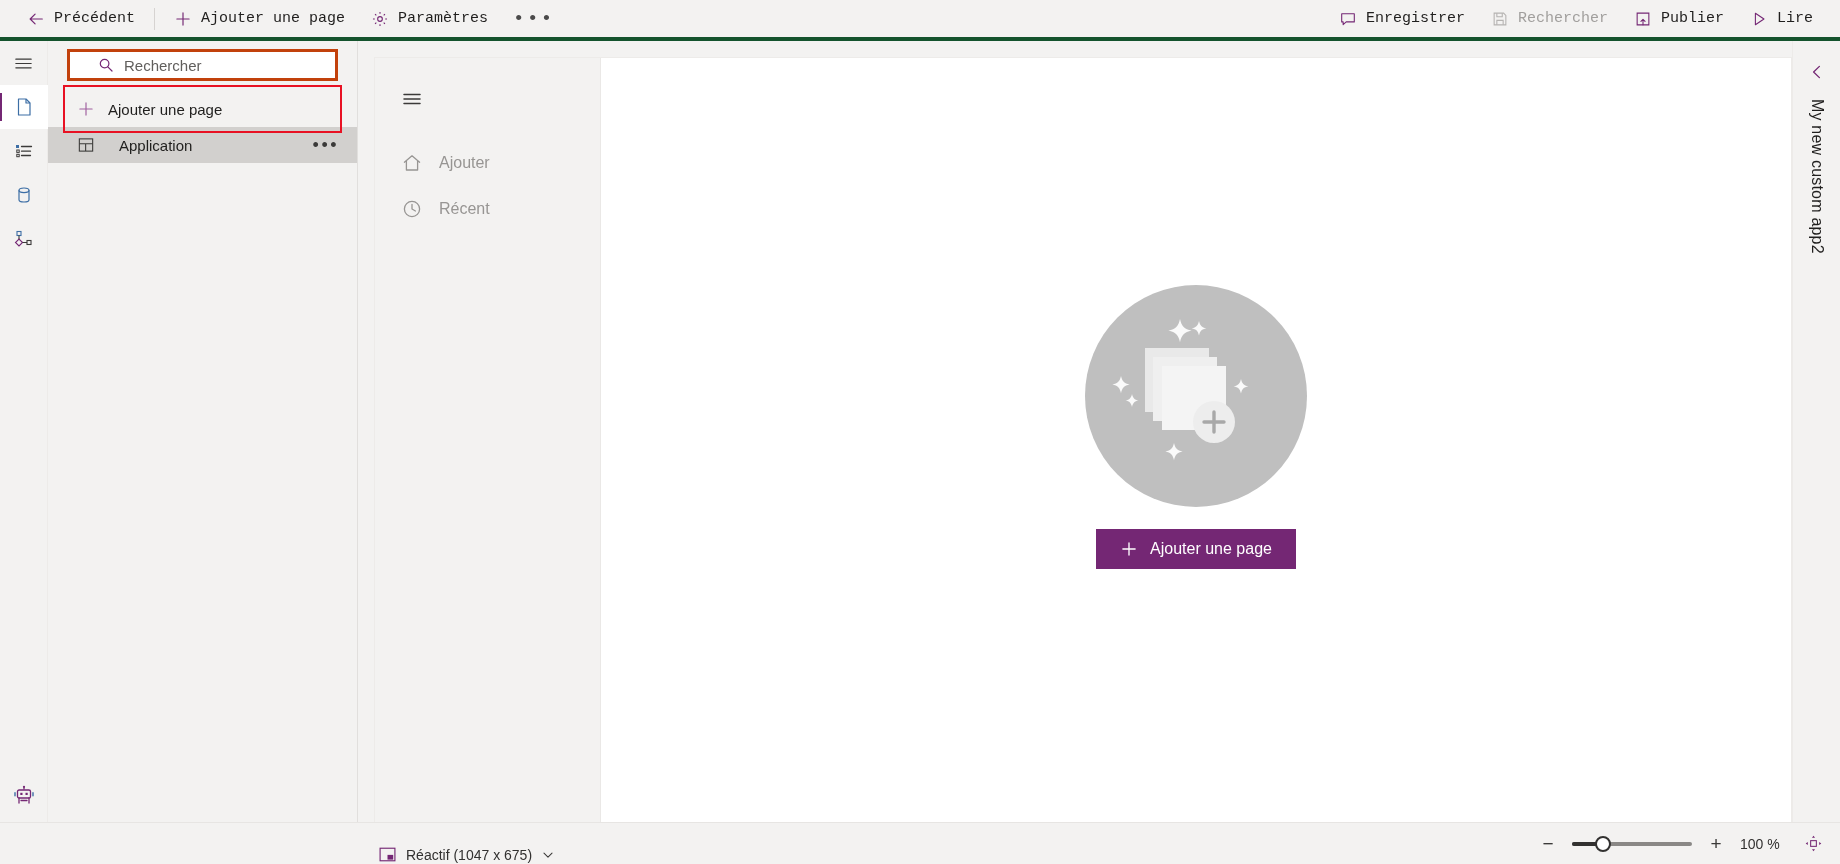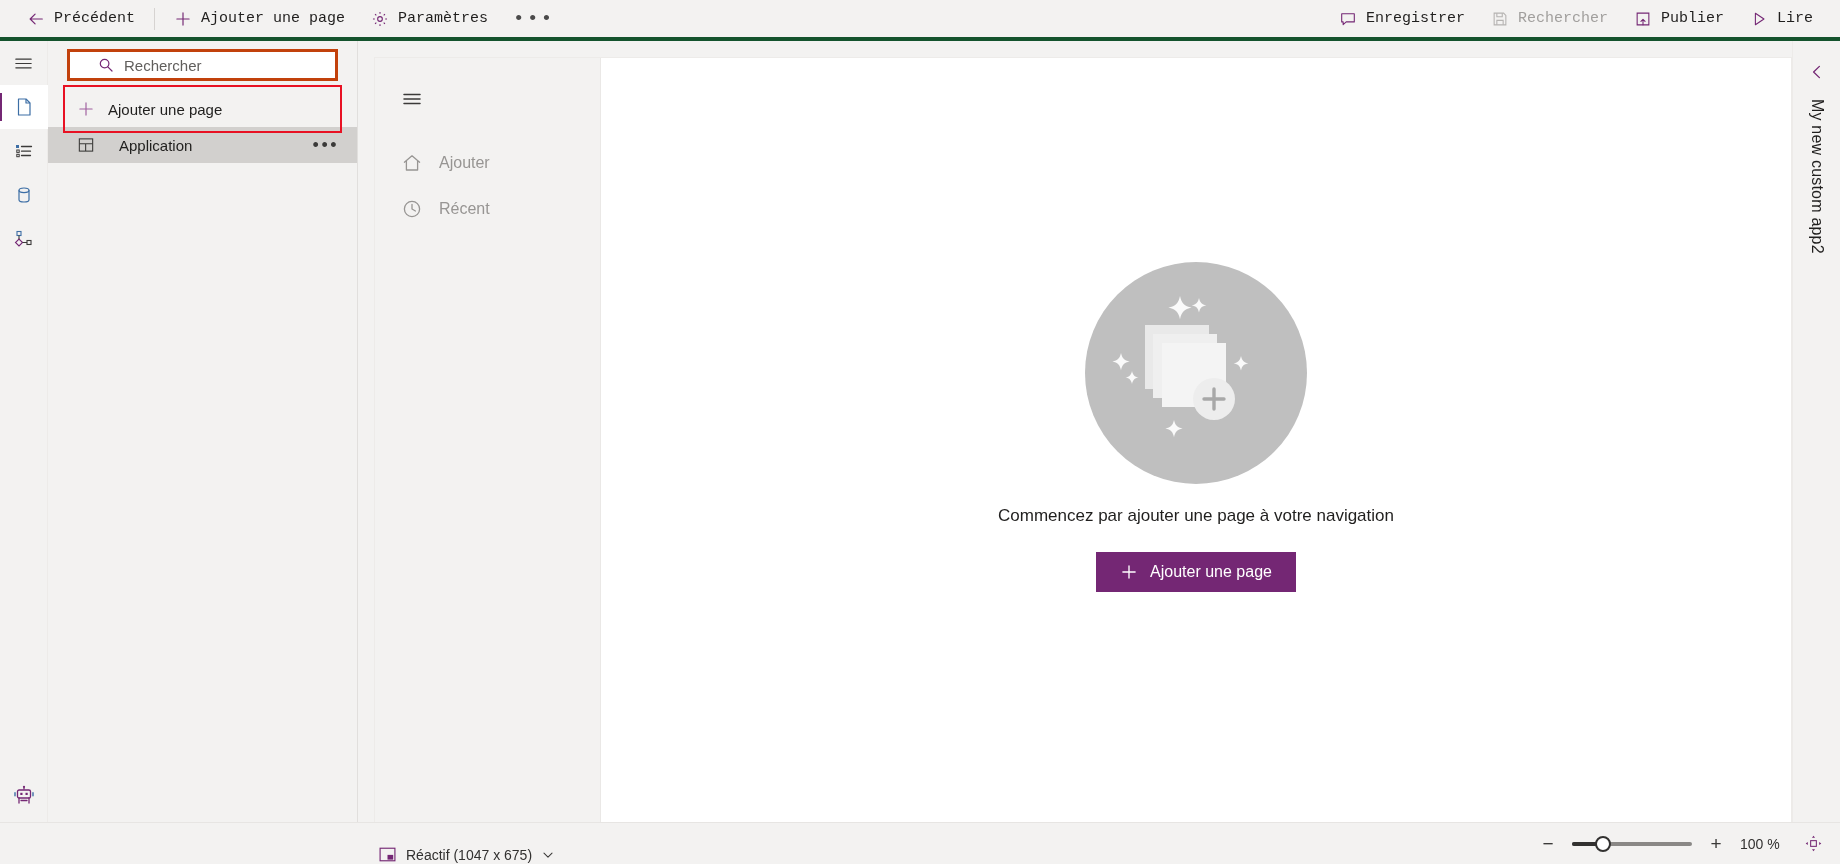--- a/index.html
+++ b/index.html
@@ -418,21 +418,20 @@
                     <path d="M158 96c1 4.6 2.7 6.3 7.3 7.3-4.6 1-6.3 2.7-7.3 7.3-1-4.6-2.7-6.3-7.3-7.3 4.6-1 6.3-2.7 7.3-7.3z"></path>
                     <path d="M91 160c1.2 5.4 3.2 7.4 8.6 8.6-5.4 1.2-7.4 3.2-8.6 8.6-1.2-5.4-3.2-7.4-8.6-8.6 5.4-1.2 7.4-3.2 8.6-8.6z"></path>
                   </g>
                   <rect x="62" y="65" width="64" height="64" fill="#e9e9e9"></rect>
                   <rect x="70" y="74" width="64" height="64" fill="#efefef"></rect>
                   <rect x="79" y="83" width="64" height="64" fill="#f4f4f4"></rect>
                   <circle cx="131" cy="139" r="21" fill="#ededed"></circle>
                   <path d="M131 129v20M121 139h20" stroke="#a8a8a8" stroke-width="3.4" stroke-linecap="round"></path>
                 </svg>
               </div>
-              <div class="empty-text">Commencez par ajouter une page à votre navigation</div>
               <button class="primary-btn">
                 <span class="ico">
                   <svg width="18" height="18" viewBox="0 0 20 20">
                       <path d="M10 3.2V16.8M3.2 10H16.8" stroke="#ffffff" stroke-width="1.5" stroke-linecap="round"></path>
                     </svg>
                 </span>
                 <span>Ajouter une page</span>
               </button>
             </div>
           </div>

